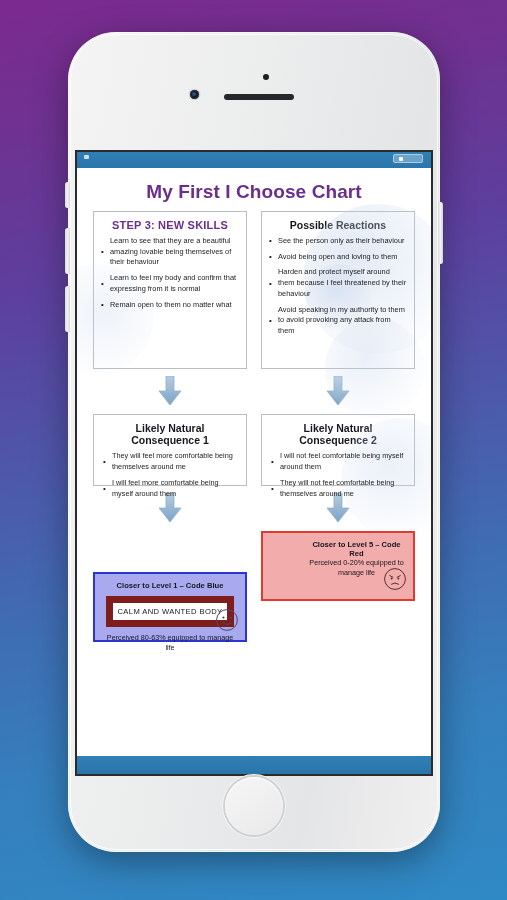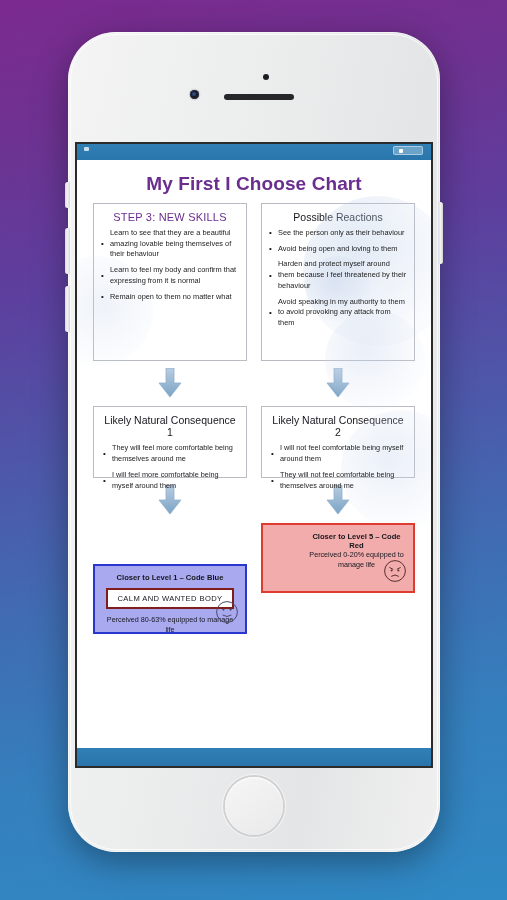--- a/index.html
+++ b/index.html
@@ -50,21 +50,21 @@
               border-radius:50%; background:#1c1c22; }
 
   .home-btn { position:absolute; left:50%; top:745px; transform:translateX(-50%);
               width:58px; height:58px; border-radius:50%;
               background:linear-gradient(145deg,#f6f6f6,#e9e9ea);
               box-shadow:0 0 0 2px #cfd0d1, 0 0 0 3px #f4f4f4,
                          inset 0 1px 2px rgba(255,255,255,.9); }
 
   
   #screen {
-    position:absolute; left:9px; top:112px;
+    position:absolute; left:9px; top:120px;
     width:354px; height:622px;
     background:#ffffff; overflow:hidden;
     box-shadow:0 0 0 2px #2b2b2b;
   }
   .appbar{ position:relative; height:16px; width:100%;
            background:linear-gradient(180deg,#2f7fb5 0%,#2a76ab 100%); }
   .appbar-dot{ position:absolute; left:7px; top:3px; width:5px; height:4px;
                background:rgba(255,255,255,.75); border-radius:1px; }
   .appbar-pill{ position:absolute; right:8px; top:2px; width:30px; height:9px;
                 border-radius:2px; background:rgba(255,255,255,.3);
@@ -104,40 +104,40 @@
   .hand-icon{ width:24px; height:22px; opacity:.9; flex:none; }
 
   .cols{ display:flex; gap:14px; padding:0 16px; margin-top:8px; }
   .col{ flex:1; display:flex; flex-direction:column; align-items:center; }
 
   .card{ width:100%; background:rgba(255,255,255,.80);
          border:1px solid #b9bcc2; }
   .card-a{ height:158px; padding:7px 6px 5px; }
   .card-b{ height:72px;  padding:7px 8px 5px; }
 
-  .card-title{ text-align:center; font-size:10.5px; font-weight:400;
+  .card-title{ text-align:center; font-size:10.5px; font-weight:700;
                margin-bottom:5px; }
   .card-title.purple{ font-size:11px; letter-spacing:.2px; }
 
   .blist{ list-style:none; }
   .blist li{ position:relative; padding-left:10px; margin-bottom:5px;
              font-size:7.4px; line-height:1.45; color:#1c1c1c; }
   .blist li::before{ content:"•"; position:absolute; left:1px; top:50%;
                      transform:translateY(-52%); font-size:8px; color:#111; }
   .blist.tight li{ font-size:7.3px; margin-bottom:6px; }
 
   .arrow{ width:26px; height:30px; margin:7px 0 8px; }
 
   
   .result{ width:100%; height:70px; position:relative;
            padding:6px 7px; text-align:center; }
   .result.blue{ background:#a9a9f0; border:2px solid #2b35cf;margin-top:41px; }
   .result.red { background:#f2acac; border:2px solid #e03b30;padding-left:44px; }
   .result-head{ font-size:7.6px; font-weight:600; color:#16161e; margin-top:1px; }
-  .result-body{ margin:6px 4px; background:#fff; border:2px solid #7f1d1d;
+  .result-body{ margin:6px 4px; background:#fff; border:7px solid #7f1d1d;
                 font-size:7.6px; letter-spacing:.4px; padding:4px 2px; color:#16161e; }
   .result-foot{ font-size:7.2px; line-height:1.4; color:#16161e; }
   .face{ position:absolute; right:6px; bottom:8px; width:24px; height:24px; }
 </style>
 </head>
 <body>
 
 <div id="stage">
 
   <div id="phone">

